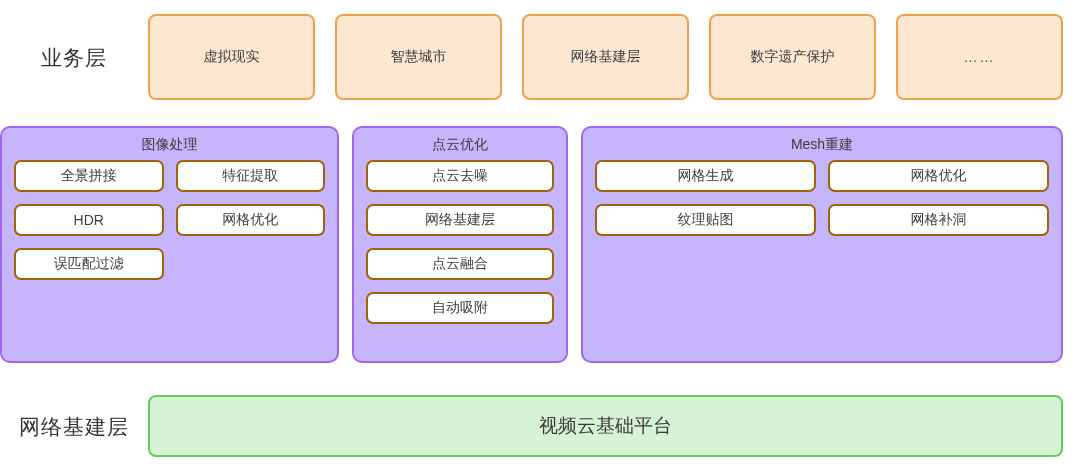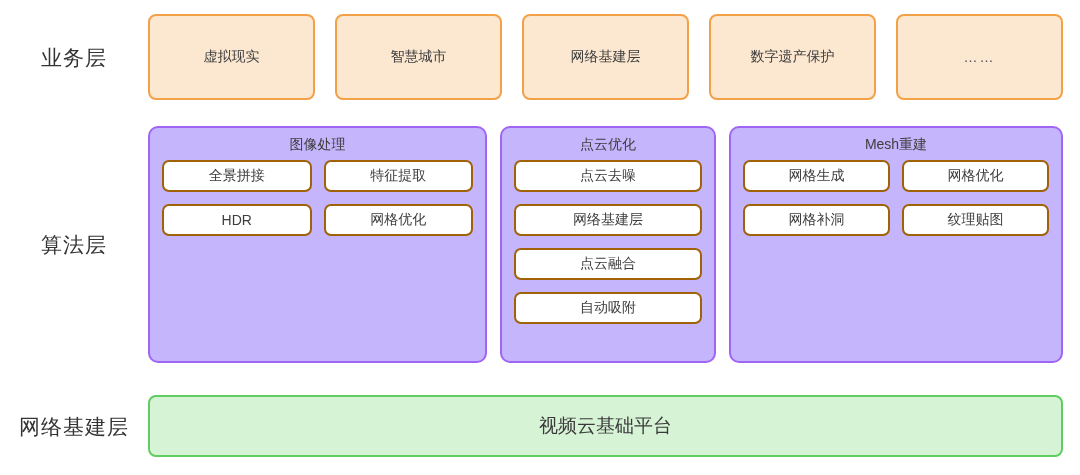--- a/index.html
+++ b/index.html
@@ -166,38 +166,40 @@
       <div class="biz-card">
         <span>数字遗产保护</span>
       </div>
       <div class="biz-card ellipsis">
         <span>……</span>
       </div>
     </div>
   </div>
 
   <div class="layer-row" id="row-algo">
-    <div class="layer-label">算法层</div>
     <div class="layer-body">
 
       <div class="algo-group g-image">
         <div class="group-title">图像处理</div>
         <div class="pill-grid cols-2">
           <div class="pill">
             <span>全景拼接</span>
           </div>
           <div class="pill">
             <span>特征提取</span>
           </div>
           <div class="pill">
             <span>HDR</span>
           </div>
           <div class="pill">
             <span>网格优化</span>
           </div>
+          <div class="pill">
+            <span>误匹配过滤</span>
+          </div>
         </div>
       </div>
 
       <div class="algo-group g-cloud">
         <div class="group-title">点云优化</div>
         <div class="pill-grid cols-1">
           <div class="pill">
             <span>点云去噪</span>
           </div>
           <div class="pill">
@@ -215,24 +217,24 @@
       <div class="algo-group g-mesh">
         <div class="group-title">Mesh重建</div>
         <div class="pill-grid cols-2">
           <div class="pill">
             <span>网格生成</span>
           </div>
           <div class="pill">
             <span>网格优化</span>
           </div>
           <div class="pill">
+            <span>纹理贴图</span>
+          </div>
+          <div class="pill">
             <span>网格补洞</span>
-          </div>
-          <div class="pill">
-            <span>纹理贴图</span>
           </div>
         </div>
       </div>
 
     </div>
   </div>
 
   <div class="layer-row" id="row-net">
     <div class="layer-label">网络基建层</div>
     <div class="layer-body">

